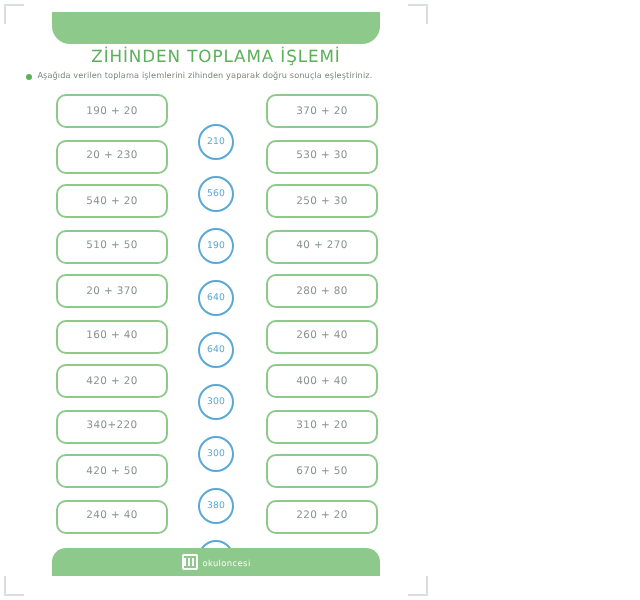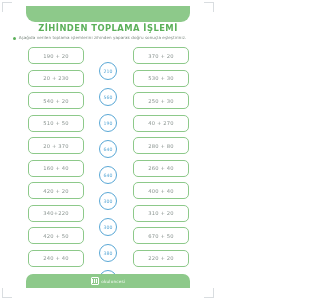--- a/index.html
+++ b/index.html
@@ -45,21 +45,21 @@
 
   
   #title {
     position: absolute;
     left: 0;
     top: 23px;
     width: 216px;
     text-align: center;
     color: #5cb05a;
     font-size: 8.4px;
-    font-weight: bold;
+    font-weight: normal;
     letter-spacing: 0.45px;
     white-space: nowrap;
   }
 
   
   #instruction-row {
     position: absolute;
     left: 13px;
     top: 35px;
     width: 194px;

